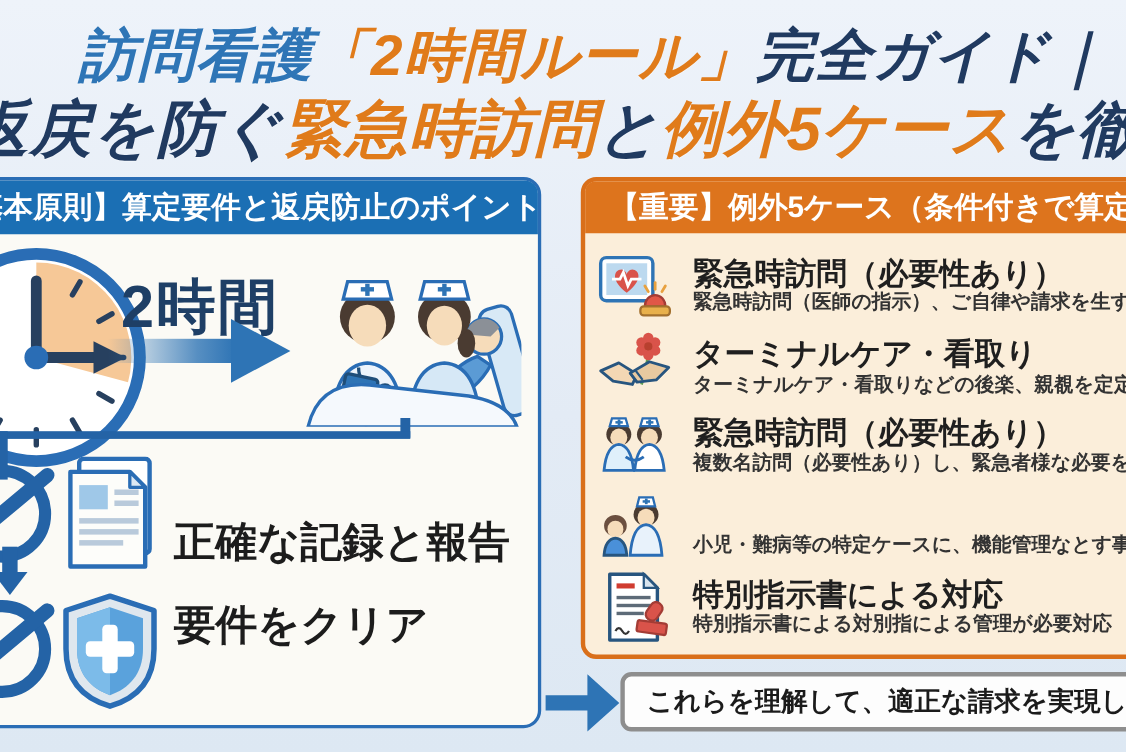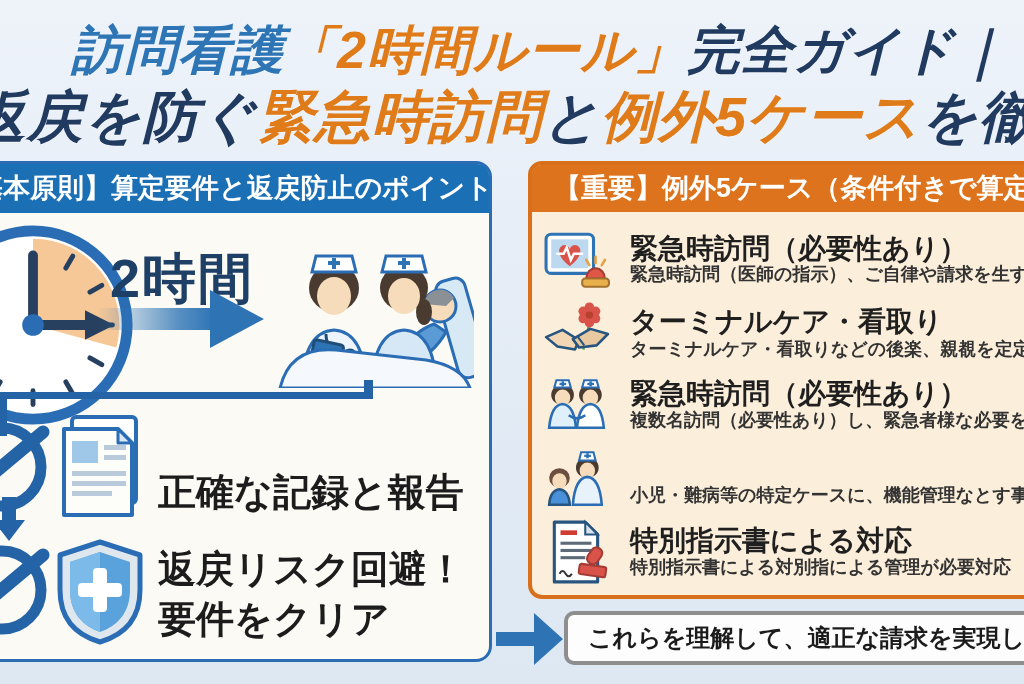--- a/index.html
+++ b/index.html
@@ -156,21 +156,20 @@
   </svg>
 
   <svg class="abs" style="left:54px;top:538px" width="92" height="108" viewBox="0 0 92 108">
     <path d="M46,4 L86,17 V52 C86,81 70,97 46,104 C22,97 6,81 6,52 V17 Z" fill="#dfe7ee" stroke="#2a6db5" stroke-width="5" stroke-linejoin="round"></path>
     <path d="M46,14 L76,24 V52 C76,75 63,88 46,94 C29,88 16,75 16,52 V24 Z" fill="#5aa2dc"></path>
     <path d="M46,14 L46,94 C29,88 16,75 16,52 V24 Z" fill="#7cbbe9"></path>
     <rect x="39" y="30" width="14" height="44" rx="4" fill="#ffffff"></rect>
     <rect x="24" y="45" width="44" height="14" rx="4" fill="#ffffff"></rect>
   </svg>
   <div id="check-label-2" class="abs check-label">
-    <div>返戻リスク回避！</div>
     <div>要件をクリア</div>
   </div>
 
   <div id="right-panel" class="abs">
     <div id="right-header">【重要】例外5ケース（条件付きで算定可能）</div>
   </div>
 
   <svg class="abs case-icon" style="left:542px;top:228px" viewBox="0 0 64 64">
     <rect x="2" y="6" width="46" height="38" rx="5" fill="#ffffff" stroke="#2e74b5" stroke-width="3"></rect>
     <rect x="7" y="11" width="36" height="28" fill="#bcd9ef"></rect>

